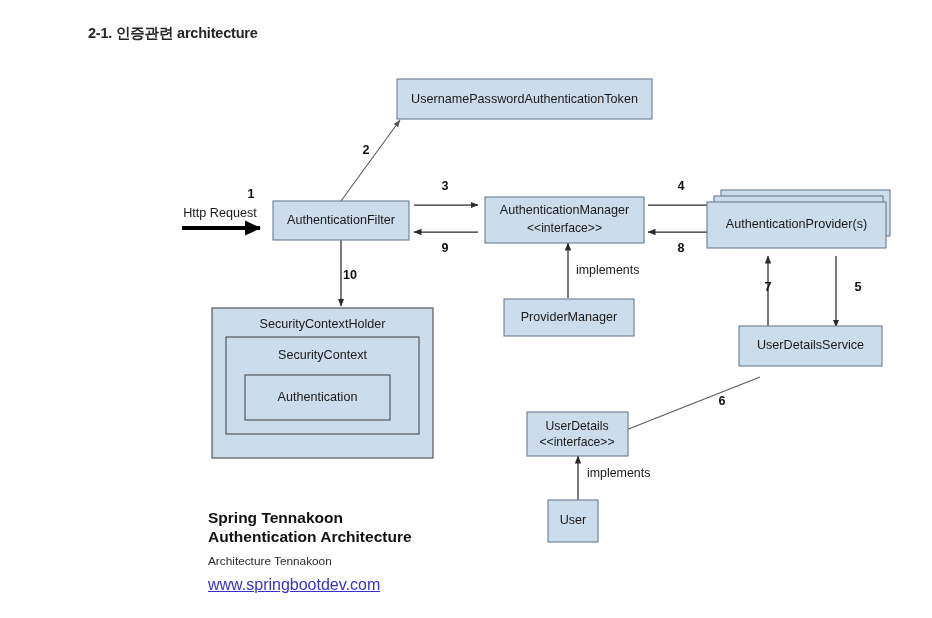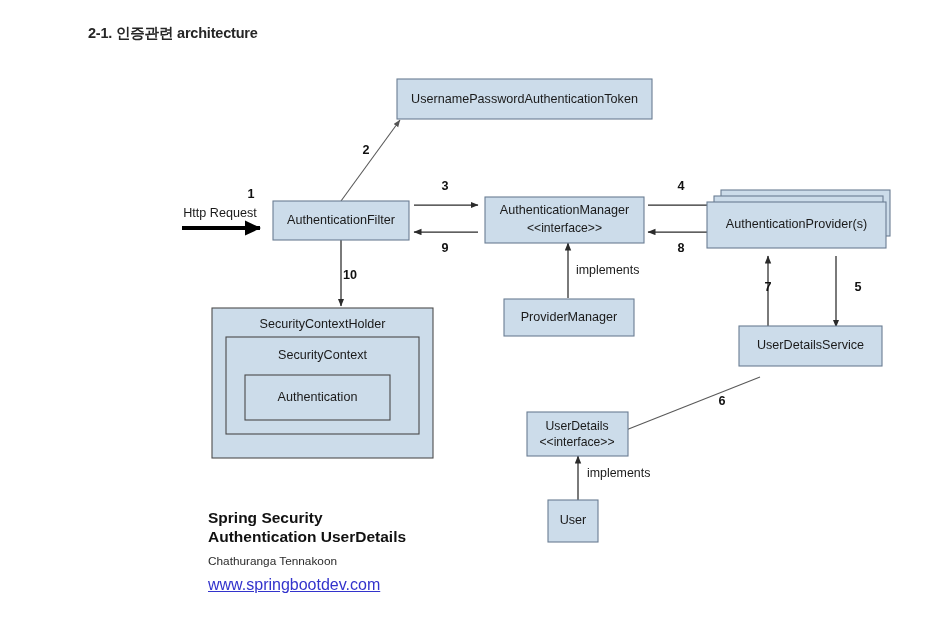--- a/index.html
+++ b/index.html
@@ -215,19 +215,19 @@
 
         <g>
           <rect class="nested" x="245" y="375" width="145" height="45"></rect>
           <text class="box-label" x="317.5" y="398">Authentication</text>
         </g>
       </g>
     </g>
   </svg>
 
   <div id="caption">
-    <div class="cap-title">Spring Security</div>
-    <div class="cap-title">Authentication UserDetails</div>
-    <div class="cap-author">Chathuranga Tennakoon</div>
+    <div class="cap-title">Spring Tennakoon</div>
+    <div class="cap-title">Authentication Architecture</div>
+    <div class="cap-author">Architecture Tennakoon</div>
     <div class="cap-link">www.springbootdev.com</div>
   </div>
 
 </div>
 
 </body></html>

